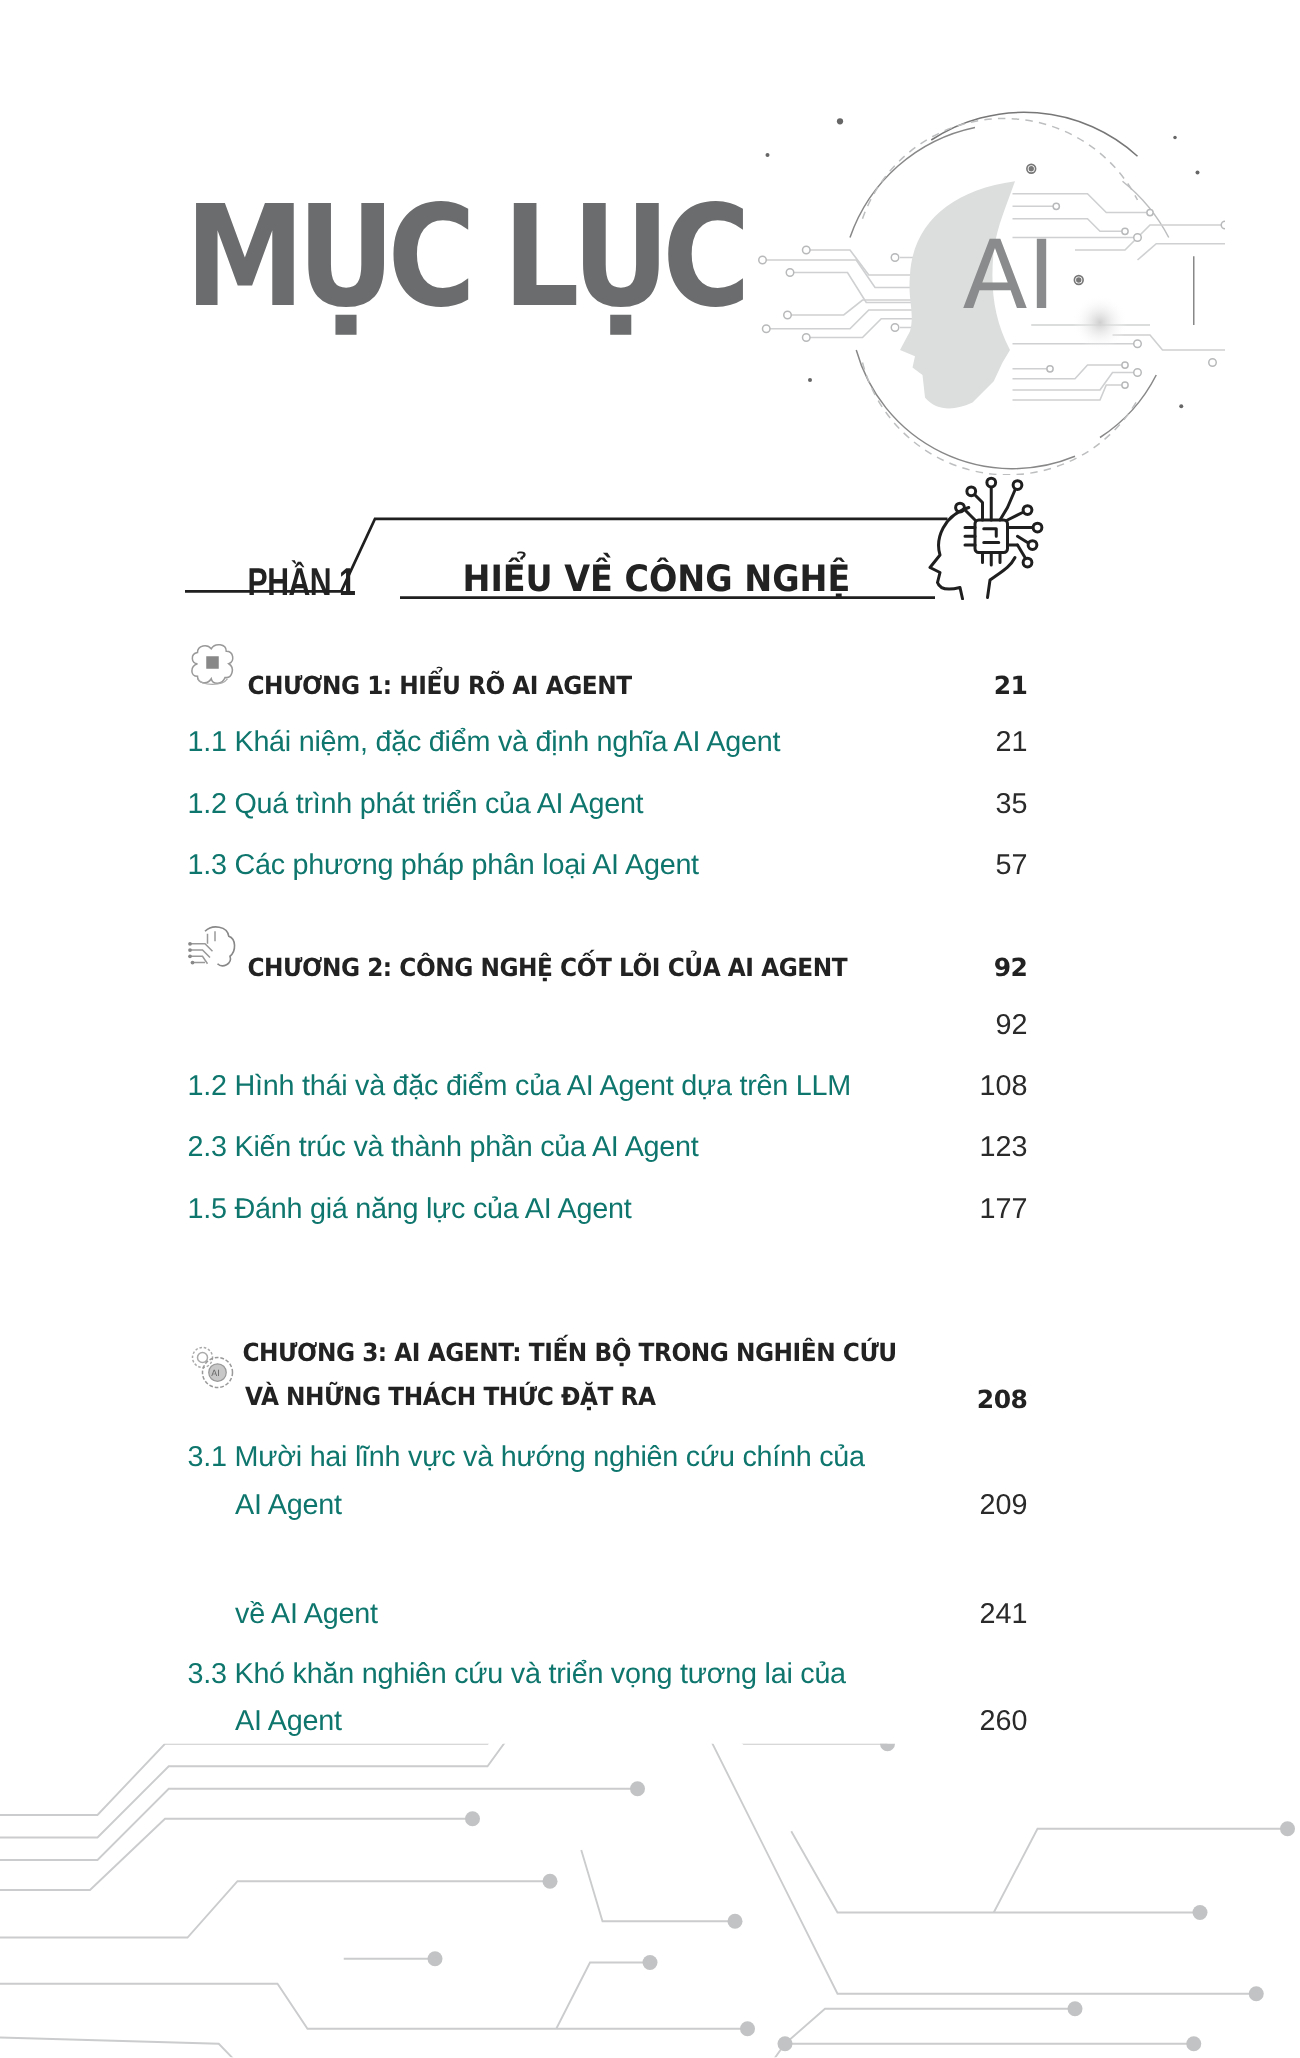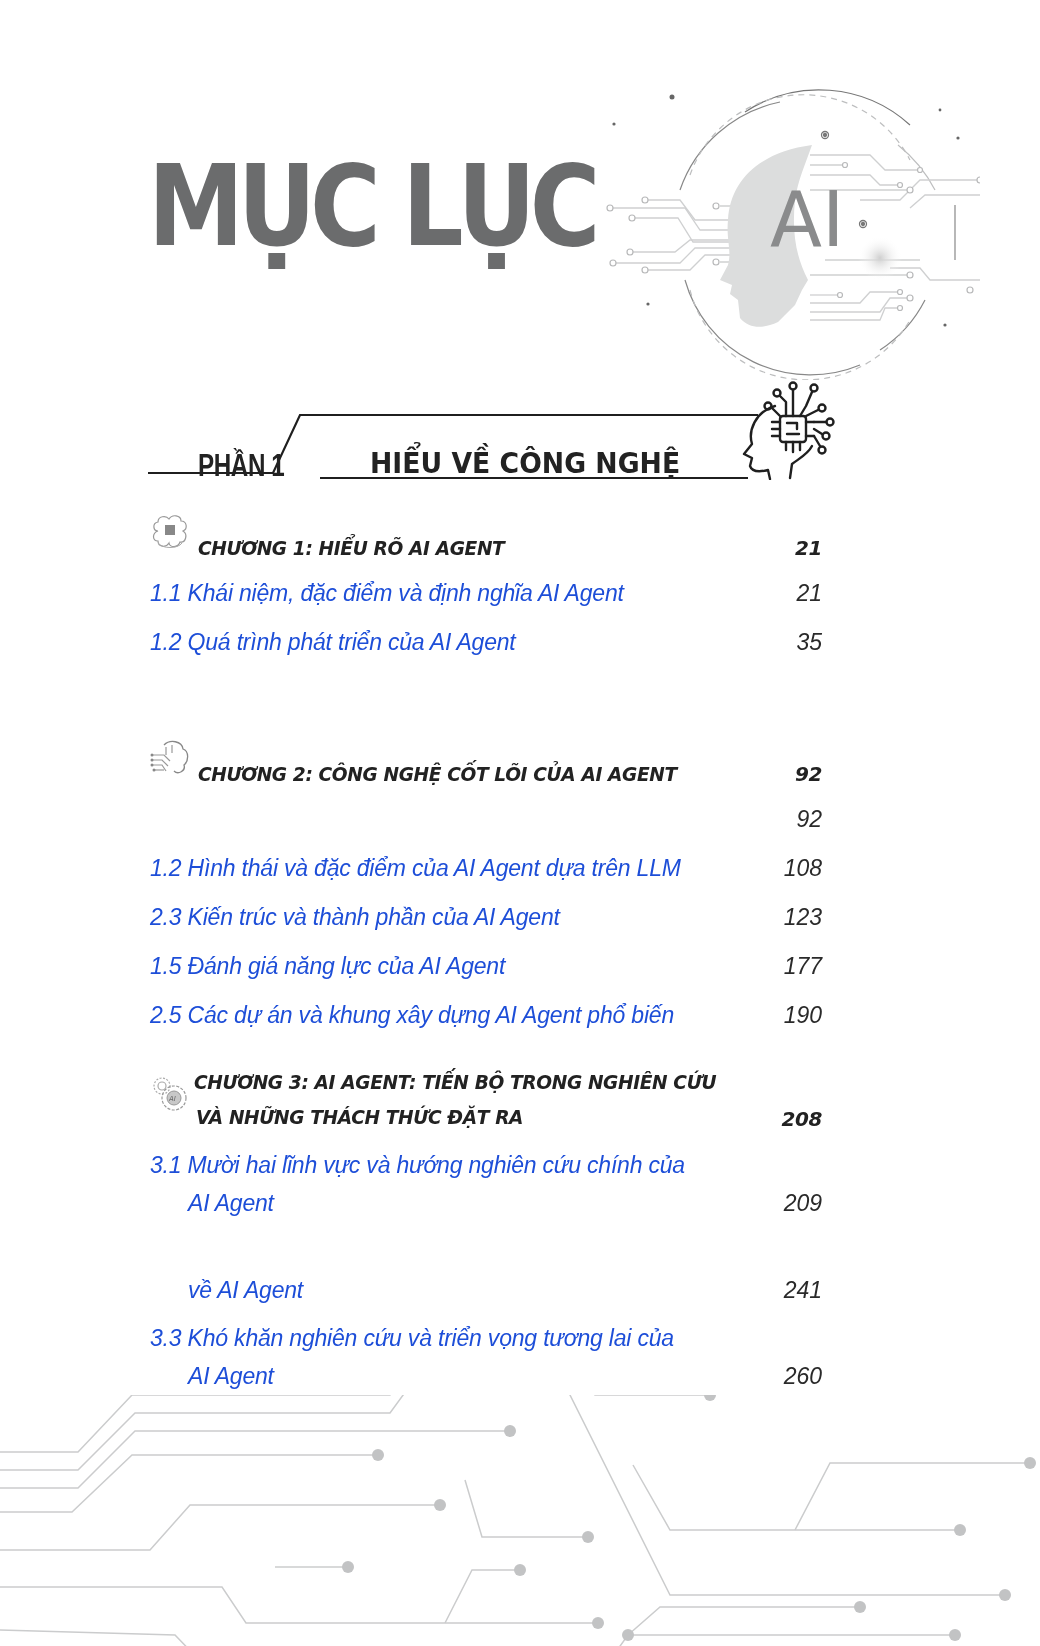--- a/index.html
+++ b/index.html
@@ -37,21 +37,21 @@
     font-family: "DejaVu Sans", sans-serif;
     font-weight: bold; font-size: 29px; color: #222;
     transform: scaleX(0.92); transform-origin: left top;
     white-space: nowrap;
   }
 
   .toc { position: absolute; left: 150px; width: 672px; }
   .row { position: absolute; left: 0; width: 672px; height: 34px; }
   .row .label {
     position: absolute; left: 0; top: 0;
-    font-size: 23px; color: #1d4ed8; white-space: nowrap;
+    font-size: 23px; color: #0f766e; white-space: nowrap;
     font-family: "Liberation Sans", sans-serif;
     letter-spacing: -0.2px;
   }
   .row .label.indent { left: 38px; }
   .row .page {
     position: absolute; right: 0; top: 0;
     font-size: 23px; color: #2a2a2a; white-space: nowrap;
   }
   .chapter .label, .chapter .page {
     font-family: "DejaVu Sans", sans-serif;
@@ -185,38 +185,42 @@
       <path d="M74 53 L82 58"></path>
         <circle cx="86" cy="60" r="3.5"></circle>
       <path d="M74 60 L80 70"></path>
         <circle cx="82" cy="74" r="3.5"></circle>
       <circle cx="28" cy="30" r="3.5"></circle>
         <path d="M31 31 L40 40"></path>
     </g>
   </svg>
 </div>
 
-<div class="toc" style="top:0;height:1646px;font-style:italic;">
+<div class="toc" style="top:0;height:1646px;">
 
   <div class="row chapter" style="top:533px">
     <svg class="ch-icon" viewBox="0 0 40 44">
       <path d="M8 18 C3 18 2 10 8 9 C8 3 16 2 19 6 C22 1 31 2 31 8 C37 8 38 16 33 18 C38 21 36 30 30 29 C28 35 20 35 19 30 C16 35 8 34 8 28 C2 28 2 20 8 18 Z" fill="none" stroke="#999" stroke-width="1.2"></path>
       <rect x="15" y="12" width="10" height="10" fill="#888"></rect>
       <path d="M8 30 C12 36 28 36 32 30" fill="none" stroke="#aaa" stroke-width="1"></path>
     </svg>
     <span class="label">CHƯƠNG 1: HIỂU RÕ AI AGENT</span>
     <span class="page">21</span>
   </div>
   <div class="row" style="top:580px">
     <span class="label">1.1 Khái niệm, đặc điểm và định nghĩa AI Agent</span>
     <span class="page">21</span>
   </div>
   <div class="row" style="top:629px">
     <span class="label">1.2 Quá trình phát triển của AI Agent</span>
     <span class="page">35</span>
+  </div>
+  <div class="row" style="top:678px">
+    <span class="label">1.3 Các phương pháp phân loại AI Agent</span>
+    <span class="page">57</span>
   </div>
 
   <div class="row chapter" style="top:759px">
     <svg class="ch-icon" viewBox="0 0 40 44">
       <path d="M14 6 C20 0 32 2 33 10 C39 12 39 22 34 26 C36 32 28 36 24 32" fill="none" stroke="#888" stroke-width="1.3"></path>
       <g stroke="#999" stroke-width="1.2" fill="none">
         <path d="M2 16 L14 16 L20 22"></path>
           <path d="M2 21 L12 21 L18 27"></path>
           <path d="M2 26 L12 26 L16 32"></path>
         <path d="M4 31 L14 31"></path>
@@ -241,24 +245,20 @@
     <span class="page">108</span>
   </div>
   <div class="row" style="top:904px">
     <span class="label">2.3 Kiến trúc và thành phần của AI Agent</span>
     <span class="page">123</span>
   </div>
   <div class="row" style="top:953px">
     <span class="label">1.5 Đánh giá năng lực của AI Agent</span>
     <span class="page">177</span>
   </div>
-  <div class="row" style="top:1002px">
-    <span class="label">2.5 Các dự án và khung xây dựng AI Agent phổ biến</span>
-    <span class="page">190</span>
-  </div>
 
   <div class="row chapter" style="top:1070px;height:70px">
     <svg class="ch-icon" style="top:2px" viewBox="0 0 40 44">
       <g fill="none" stroke="#aaa" stroke-width="1.2">
         <circle cx="12" cy="14" r="8" stroke-dasharray="2 1.5"></circle>
         <circle cx="12" cy="14" r="4"></circle>
         <circle cx="24" cy="26" r="12" stroke-dasharray="3 1.5" stroke="#999"></circle>
       </g>
       <circle cx="24" cy="26" r="7" fill="#c8c8c8" stroke="#999"></circle>
       <text x="19" y="29" font-size="7" font-family="DejaVu Sans, sans-serif" fill="#666">AI</text>

